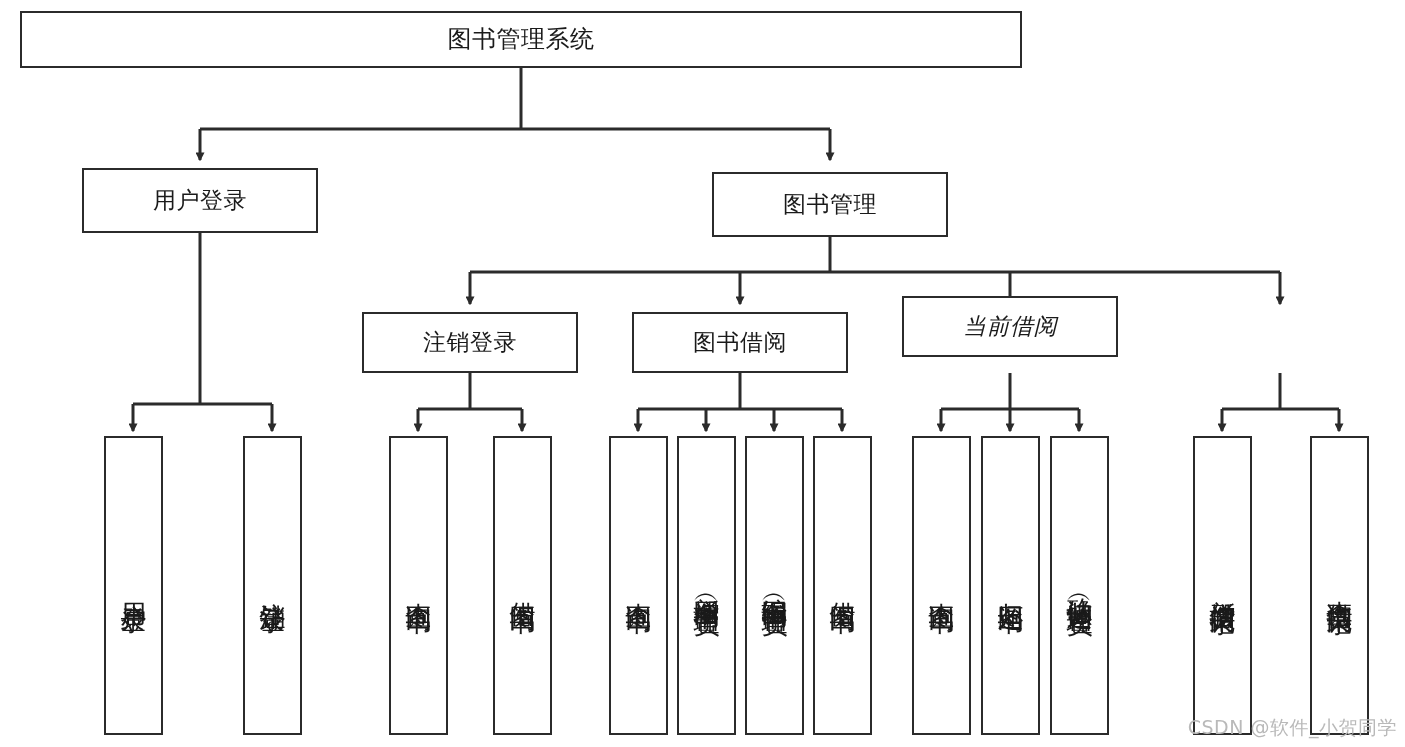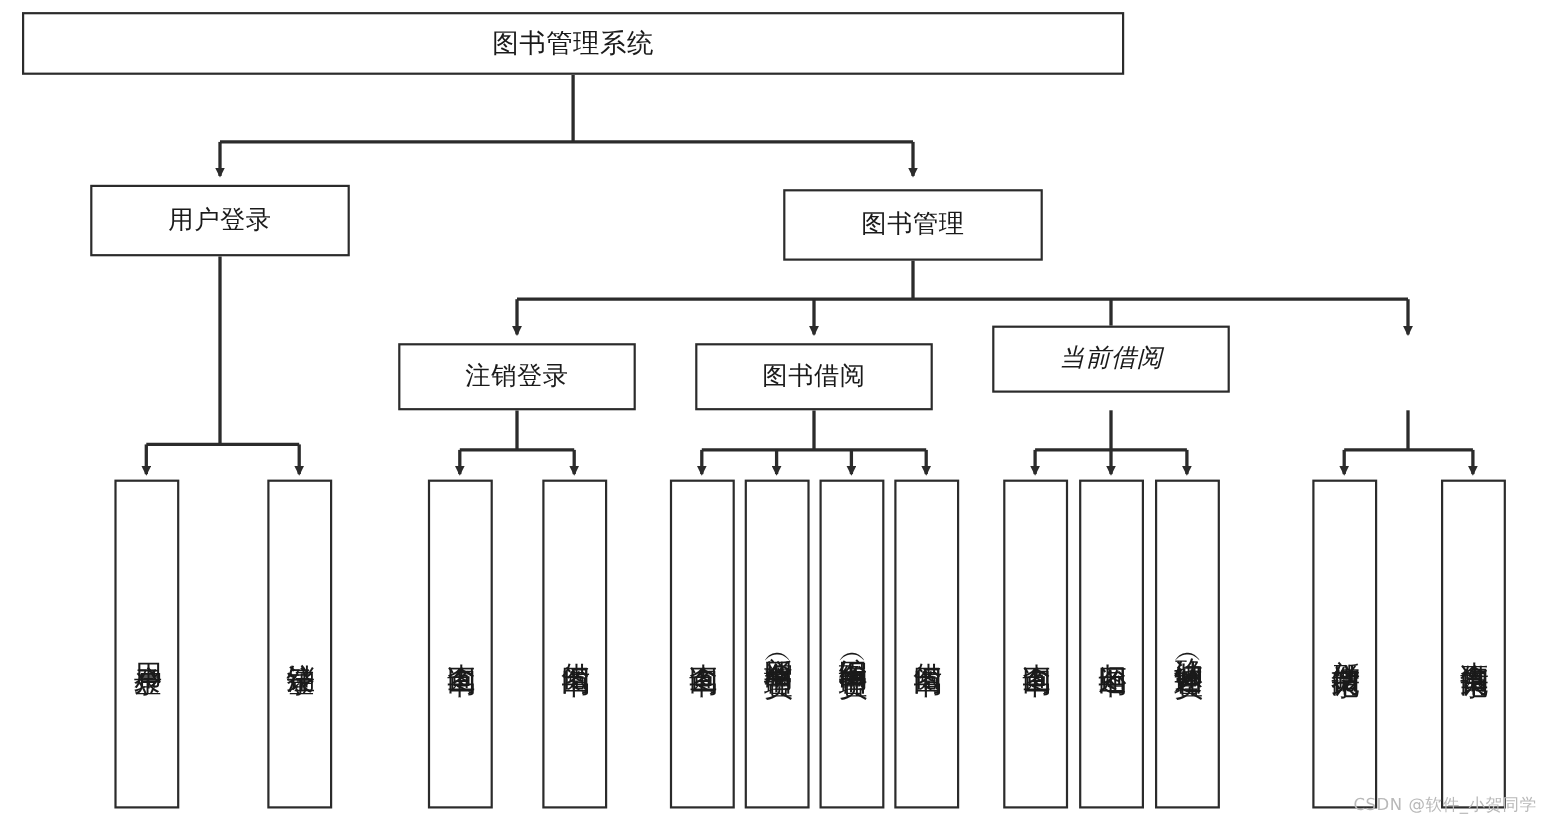--- a/index.html
+++ b/index.html
@@ -60,21 +60,21 @@
     font-size: 26px;
     line-height: 1.04;
     letter-spacing: 2px;
     white-space: nowrap;
     max-height: 100%;
   }
   #watermark {
     position: absolute;
     right: 8px;
     bottom: 6px;
-    font-size: 15px;
+    font-size: 19px;
     color: #b9b9b9;
     font-family: "DejaVu Sans", "Liberation Sans", sans-serif;
     letter-spacing: 0.5px;
     z-index: 5;
     white-space: nowrap;
   }
 </style>
 </head>
 <body>
 

